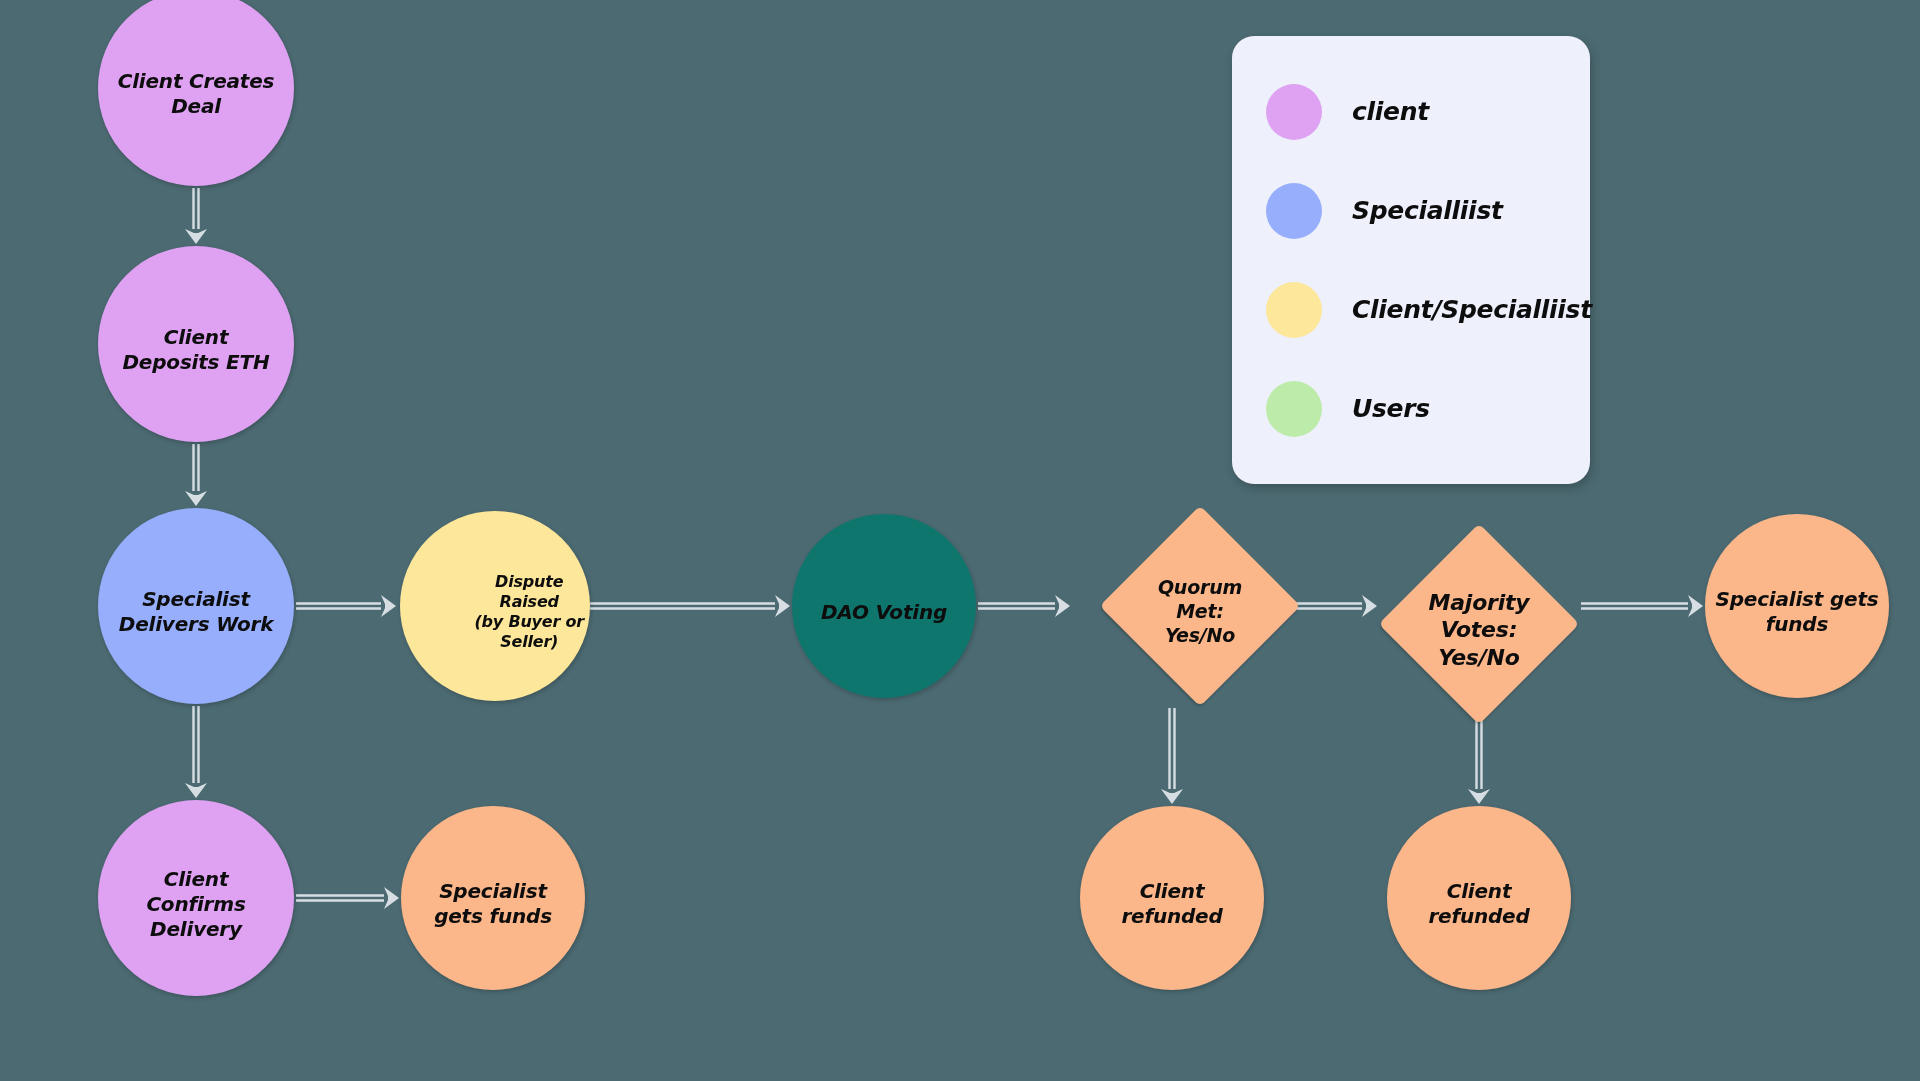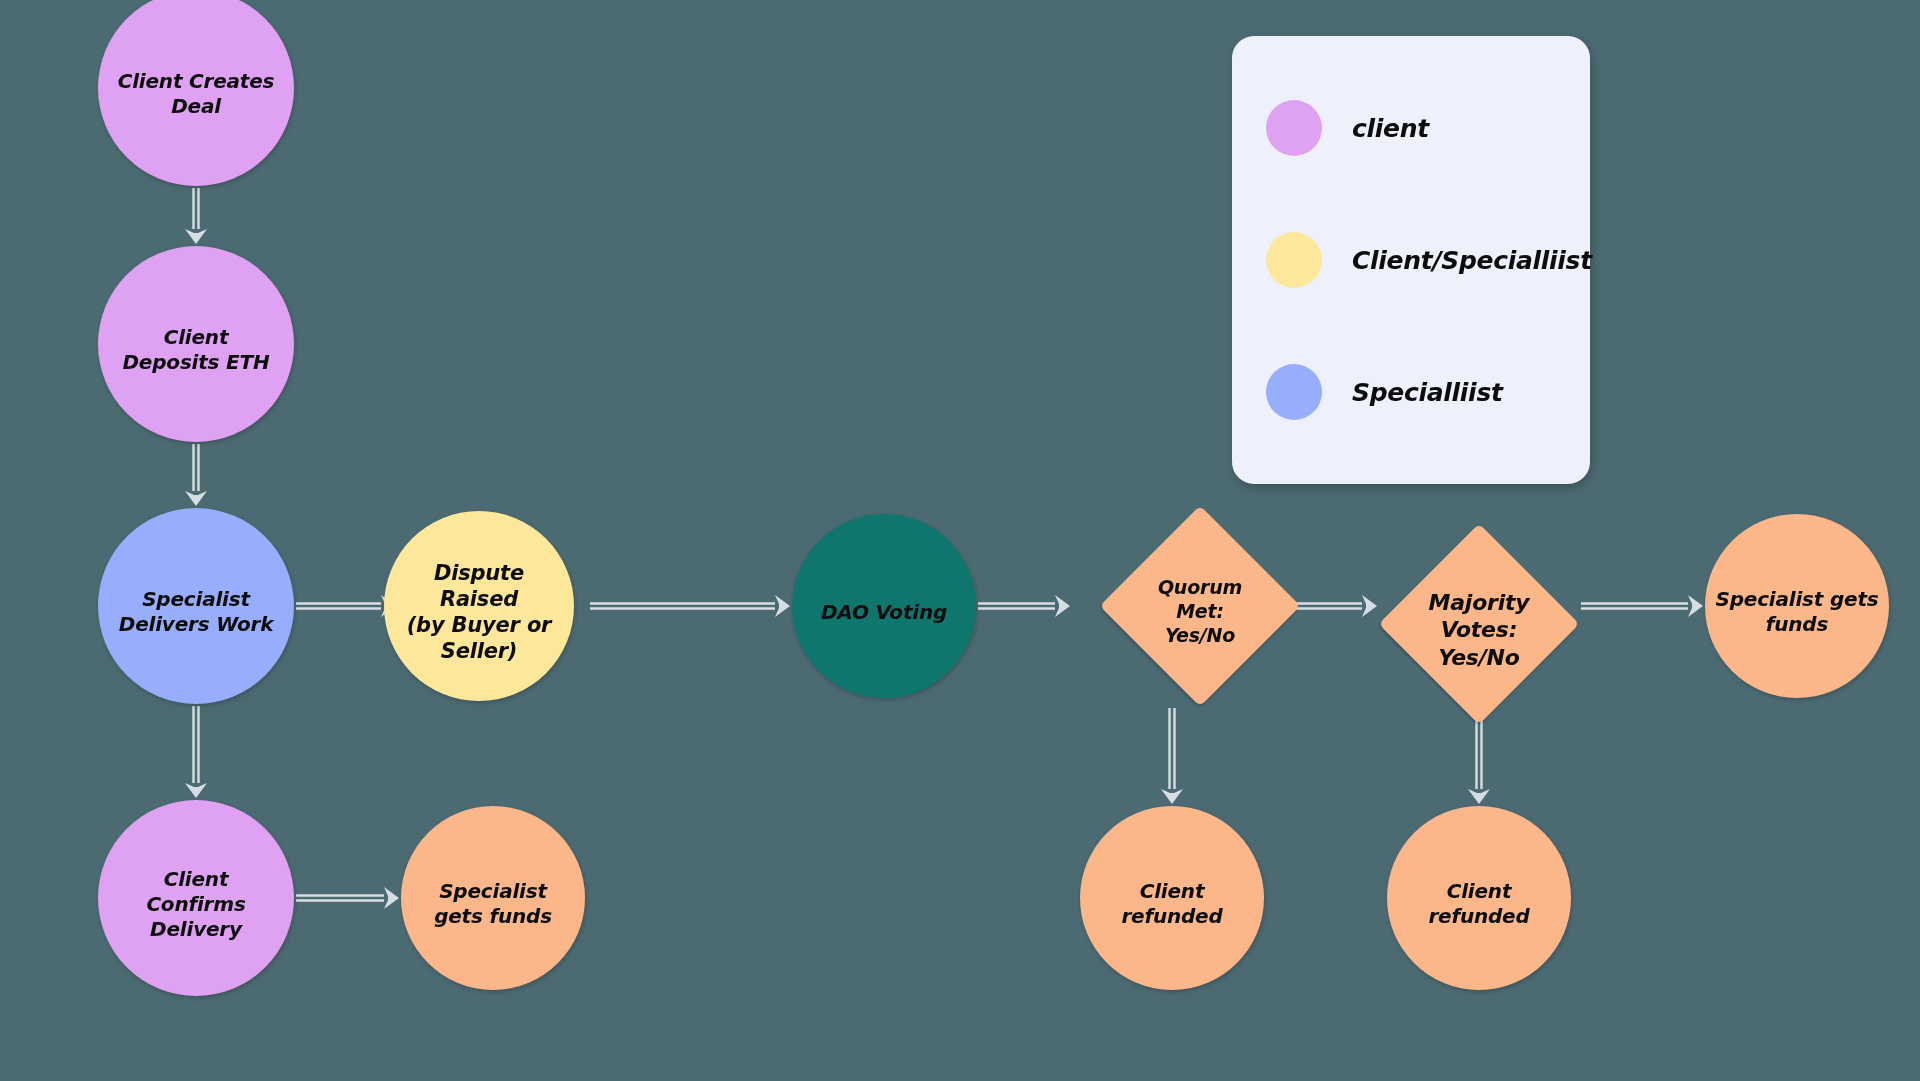--- a/index.html
+++ b/index.html
@@ -168,21 +168,21 @@
       </div>
       <div class="node circle" style="left: 98px; top: 508px; width: 196px; height: 196px; font-size: 20px; background: rgb(150, 174, 252);">
         <div class="label">Specialist
 Delivers Work</div>
       </div>
       <div class="node circle" style="left: 98px; top: 800px; width: 196px; height: 196px; font-size: 20px; background: rgb(223, 161, 242);">
         <div class="label">Client
 Confirms
 Delivery</div>
       </div>
-      <div class="node circle" style="left: 384px; top: 511px; width: 190px; height: 190px; font-size: 21px; background: rgb(253, 231, 155);">
+      <div class="node circle" style="left: 400px; top: 511px; width: 190px; height: 190px; font-size: 16px; background: rgb(253, 231, 155); justify-content: flex-end;">
         <div class="label">Dispute
 Raised
 (by Buyer or
 Seller)</div>
       </div>
       <div class="node circle" style="left: 401px; top: 806px; width: 184px; height: 184px; font-size: 20px; background: rgb(251, 182, 138);">
         <div class="label">Specialist
 gets funds</div>
       </div>
       <div class="node circle" style="left: 792px; top: 514px; width: 184px; height: 184px; font-size: 20px; background: #0f766e;">
@@ -213,22 +213,26 @@
 funds</div>
       </div>
     </div>
 
   <div id="legend" style="left: 1232px; top: 36px; width: 358px; height: 448px; background: rgb(238, 240, 251);">
       <div class="legend-item">
         <span class="legend-swatch" style="background: rgb(223, 161, 242);"></span>
         <span class="legend-label">client</span>
       </div>
       <div class="legend-item">
+        <span class="legend-swatch" style="background: rgb(150, 174, 252);"></span>
+        <span class="legend-label">Specialliist</span>
+      </div>
+      <div class="legend-item">
         <span class="legend-swatch" style="background: rgb(253, 231, 155);"></span>
         <span class="legend-label">Client/Specialliist</span>
       </div>
       <div class="legend-item">
-        <span class="legend-swatch" style="background: rgb(150, 174, 252);"></span>
-        <span class="legend-label">Specialliist</span>
+        <span class="legend-swatch" style="background: rgb(189, 235, 169);"></span>
+        <span class="legend-label">Users</span>
       </div>
     </div>
 
 </div>
 
 </body></html>

